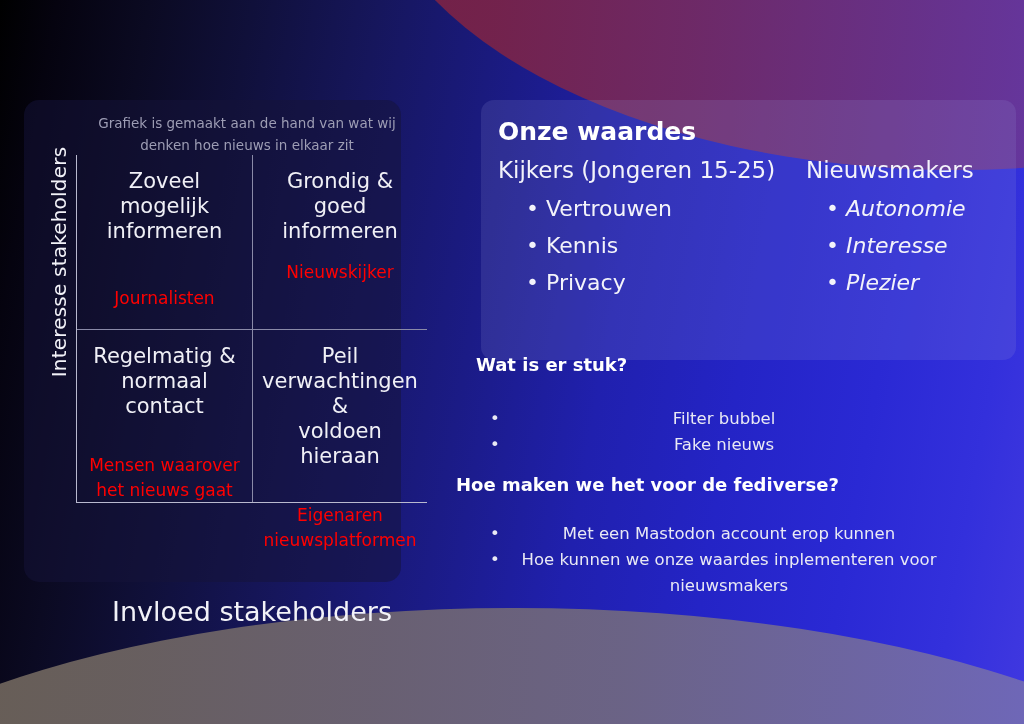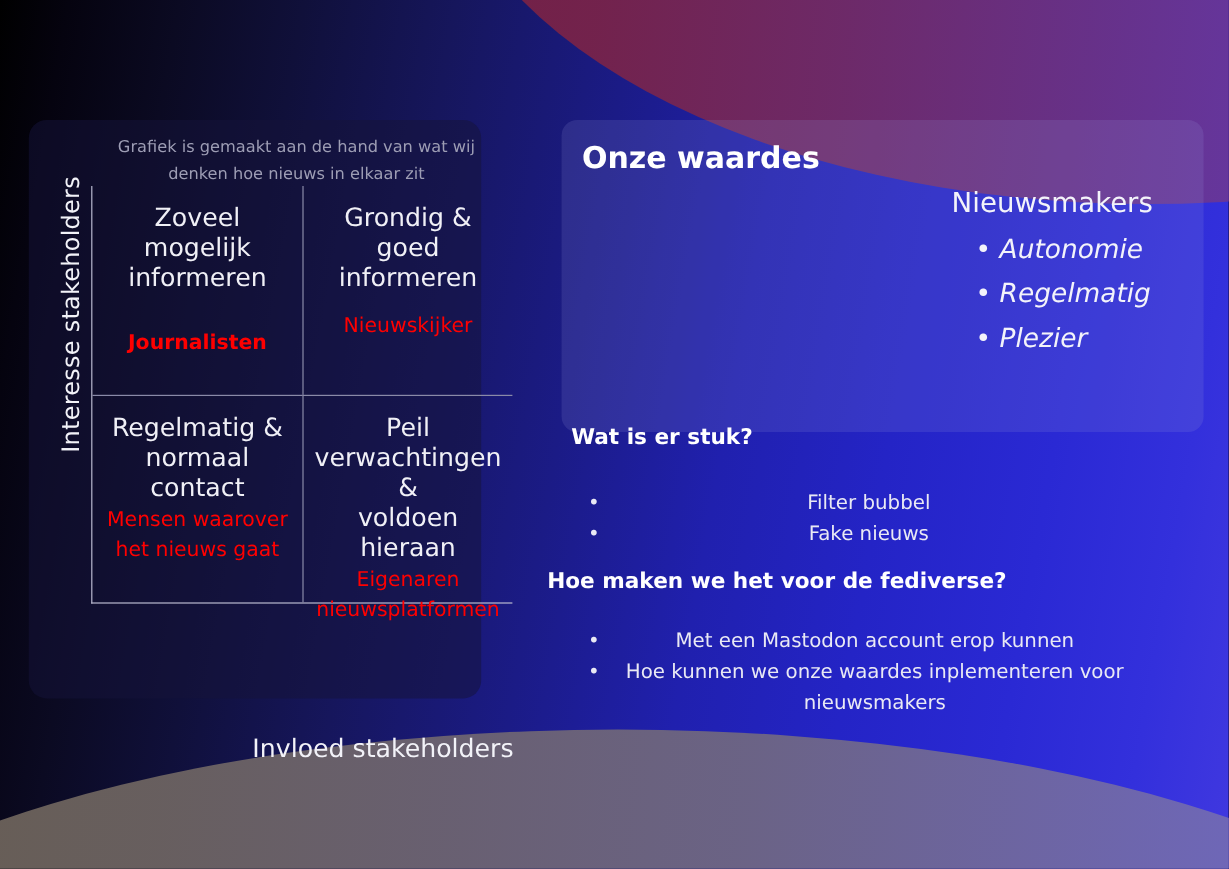--- a/index.html
+++ b/index.html
@@ -76,23 +76,23 @@
   #y-axis-title{
     position:absolute;
     left:-160px; top:150px;
     width:390px;
     transform:rotate(-90deg);
     transform-origin:center center;
     text-align:center;
     font-size:20px; color:#f2f2f8; letter-spacing:.2px;
   }
   #x-axis-title{
-    position:absolute; left:52px; top:512px; width:352px;
-    text-align:right;
-    font-size:21px; color:#f2f2f8;
+    position:absolute; left:52px; top:496px; width:352px;
+    text-align:center;
+    font-size:27px; color:#f2f2f8;
   }
   #quad-grid{
     position:absolute;
     left:52px; top:55px;
     width:351px; height:348px;
     border-left:1.6px solid #b9b9cf;
     border-bottom:1.6px solid #b9b9cf;
   }
   .quad{
     position:absolute;
@@ -103,32 +103,32 @@
   #quad-tl{ left:0; top:0; }
   #quad-tr{ left:50%; top:0; border-left:1.3px solid #8a8aa8; }
   #quad-bl{ left:0; top:50%; border-top:1.3px solid #8a8aa8; }
   #quad-br{ left:50%; top:50%; border-top:1.3px solid #8a8aa8; border-left:1.3px solid #8a8aa8; }
   .quad-head{
     font-size:21px; line-height:25px; color:#f0f0f6;
     white-space:pre-line;
     padding:0 8px;
   }
   .quad-tag{
-    margin-top:2px;
+    margin-top:34px;
     font-size:17px; line-height:25px; color:#ff0000;
     white-space:pre-line;
     padding:0 4px;
   }
-  #quad-tl .quad-tag{ margin-top:30px;font-weight:bold; }
+  #quad-tl .quad-tag{ margin-top:42px; }
   #quad-tr .quad-tag{ margin-top:16px; }
 
   
   #values-card{
     position:absolute;
-    left:468px; top:100px; width:535px; height:260px;
+    left:481px; top:100px; width:535px; height:260px;
     border-radius:13px;
     background:rgba(150,150,220,.165);
   }
   #values-title{
     position:absolute; left:17px; top:17px;
     font-size:25px; font-weight:bold; color:#ffffff;
   }
   .val-col{ position:absolute; top:57px; }
   #col-kijkers{ left:17px; width:300px; }
   #col-nieuwsmakers{ left:325px; width:205px; }
@@ -218,26 +218,34 @@
     </div>
 
   </div>
 
   <div id="x-axis-title">Invloed stakeholders</div>
 </div>
 
 <div id="values-card">
   <div id="values-title">Onze waardes</div>
 
+  <div class="val-col" id="col-kijkers">
+    <div class="col-head">Kijkers (Jongeren 15-25)</div>
+    <ul class="val-list">
+      <li>Vertrouwen</li>
+      <li>Kennis</li>
+      <li>Privacy</li>
+    </ul>
+  </div>
 
   <div class="val-col" id="col-nieuwsmakers">
     <div class="col-head">Nieuwsmakers</div>
     <ul class="val-list">
       <li>Autonomie</li>
-      <li>Regelmatig</li>
+      <li>Interesse</li>
       <li>Plezier</li>
     </ul>
   </div>
 </div>
 
 <div class="sec-title" id="broken-title">Wat is er stuk?</div>
 <ul class="sec-list" id="broken-list">
   <li>Filter bubbel</li>
   <li>Fake nieuws</li>
 </ul>

